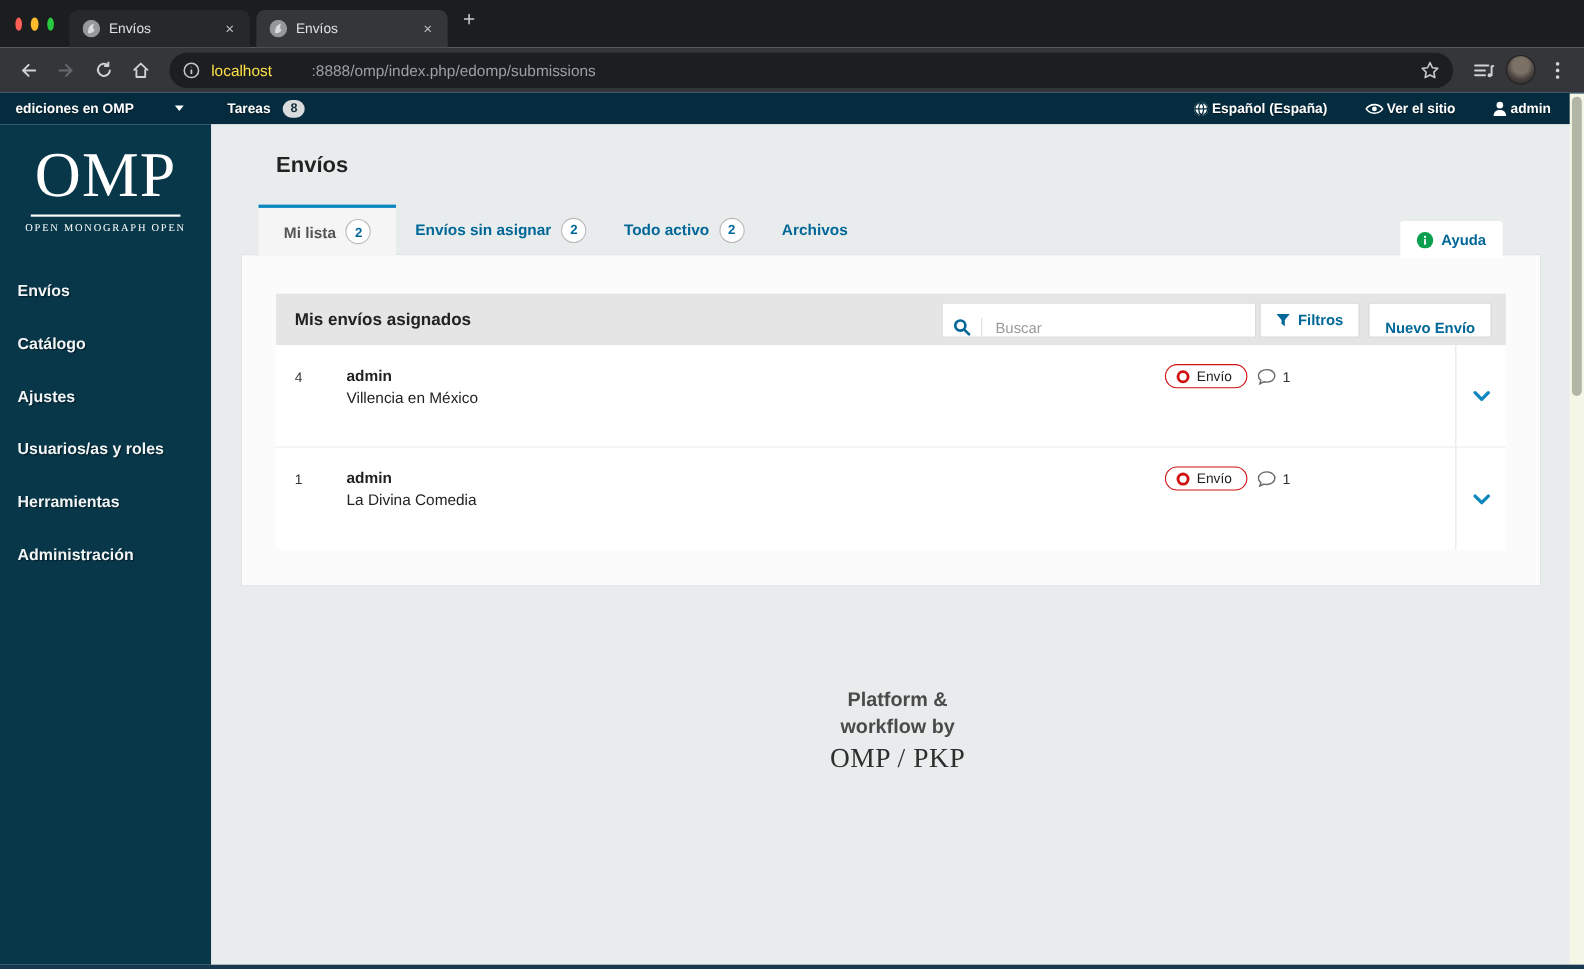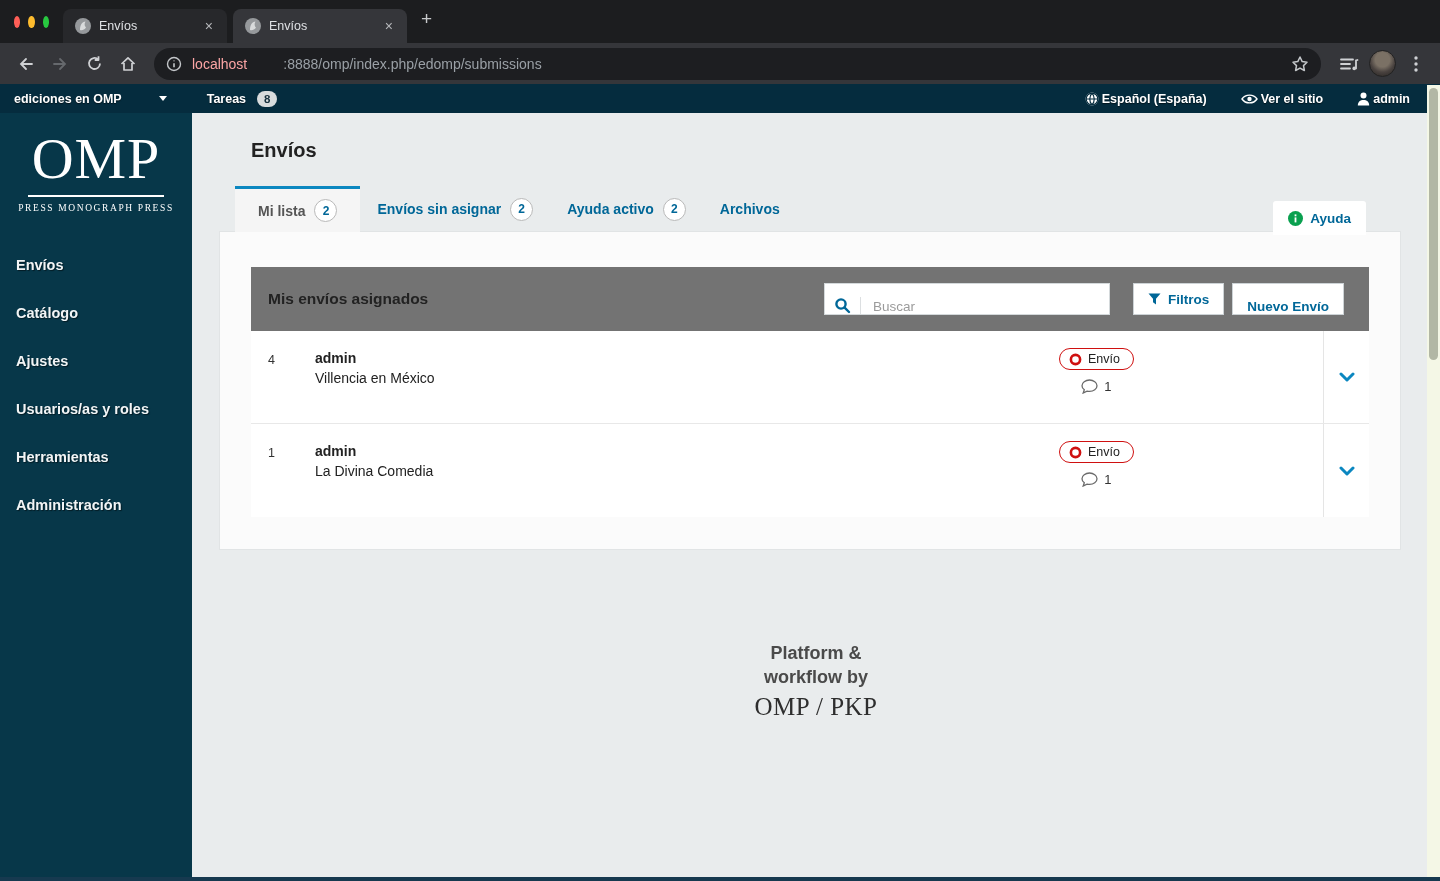--- a/index.html
+++ b/index.html
@@ -16,21 +16,21 @@
   .btab.active { background:#35363a; width:174px; }
   .btab .title { flex:1; white-space:nowrap; overflow:hidden; }
   .tabclose { color:#b7b9bc; font-size:14px; line-height:1; padding:2px 4px; }
   .favicon { width:16px; height:16px; flex:0 0 16px; }
   .newtab { color:#c7c9cb; font-size:19px; padding:0 0 6px 14px; align-self:center; }
 
   .toolbar { height:41px; background:#35363a; display:flex; align-items:center; padding:0 10px 0 12px; gap:6px; }
   .navbtn { width:28px; height:28px; display:flex; align-items:center; justify-content:center; }
   .omnibox { flex:1; height:32px; margin:0 8px 0 6px; background:#1d1e21; border-radius:16px; display:flex; align-items:center; padding:0 12px 0 12px; gap:10px; }
   .url { font-size:14px; white-space:nowrap; overflow:hidden; flex:1; }
-  .url .host { color:#fca5a5; font-weight:500; }
+  .url .host { color:#fde047; font-weight:500; }
   .url .rest { color:#9aa0a6;margin-left:36px; }
   .avatar { width:27px; height:27px; border-radius:50%; background:radial-gradient(circle at 50% 35%, #7b7165 0 35%, #4a4340 60%, #23201e 100%); border:1px solid #222; }
 
   
   .appbar { height:29px; background:#052c3e; display:flex; align-items:center; color:#fff; font-size:12.5px; font-weight:bold; text-shadow:0 1px 1px rgba(0,0,0,.55); padding:0 30px 0 14px; }
   .appbar .grp { display:flex; align-items:center; gap:3px; }
   .caret { width:0; height:0; border-left:4.5px solid transparent; border-right:4.5px solid transparent; border-top:5px solid #fff; margin-left:34px; }
   .tasks { margin-left:40px; }
   .tasks-badge { background:#d9dcdd; color:#17303d; text-shadow:none; border-radius:9px; padding:2px 7px; font-size:11.5px; margin-left:8px; }
   .appbar .spacer { flex:1; }
@@ -49,39 +49,39 @@
   .content { flex:1; position:relative; background:#e9eced; }
   .page-title { font-size:20px; font-weight:bold; color:#222; margin:26px 0 0 59px; }
 
   .tabsrow { position:relative; display:flex; align-items:flex-end; margin:0 0 0 43px; height:46px; margin-top:24px; }
   .tab { display:flex; align-items:center; gap:9px; font-size:14px; font-weight:bold; padding:0 17px; height:46px; color:#006798; cursor:pointer; }
   .tab.active { background:#f5f5f5; border-top:3px solid #0b87c0; color:#555; padding:0 23px; }
   .countbadge { width:23px; height:23px; border:1px solid #b9b9b9; background:#fff; border-radius:50%; display:flex; align-items:center; justify-content:center; font-size:12px; color:#006798; }
   .help-tab { position:absolute; right:74px; bottom:-3px; height:34px; background:#fff; border-radius:3px 3px 0 0; display:flex; align-items:center; gap:7px; padding:0 15px; font-size:13.5px; font-weight:bold; color:#006798; cursor:pointer; }
 
   .board { margin-left:28px; width:1180px; background:#fbfbfb; min-height:299px; box-shadow:0 0 0 1px rgba(0,0,0,.03); padding:35px 31px 32px 31px; }
-  .panel-head { background:#737373; height:64px; display:flex; align-items:center; padding:0 25px 0 17px; }
+  .panel-head { background:#e5e5e5; height:47px; display:flex; align-items:center; padding:0 13px 0 17px; }
   .panel-title { flex:1; font-size:15.5px; font-weight:bold; color:#222; }
   .searchbox { width:286px; height:32px; background:#fff; border:1px solid #d4d9db; display:flex; align-items:flex-end; }
   .searchbox .sicon { width:36px; display:flex; align-items:center; justify-content:center; border-right:1px solid #dcdfe1; cursor:pointer; }
   .searchbox input { border:0; outline:none; flex:1; font-size:13.5px; padding:0 12px; color:#333; font-family:inherit; background:transparent; }
   .searchbox input::placeholder { color:#9b9b9b; }
   .btn { height:32px; background:#fff; border:1px solid #cdd3d6; display:flex; align-items:center; gap:7px; padding:0 14px; font-size:13.5px; font-weight:bold; color:#006798; cursor:pointer; }
-  .btn.filters { margin-left:23px; }
+  .btn.filters { margin-left:3px; }
   .btn.new { margin-left:8px;align-items:flex-end; }
 
   .rows { background:#fff; }
   .row { height:93px; display:flex; background:#fff; border-bottom:1px solid #e8e8e8; }
   .row:last-child { border-bottom:0; }
   .col-id { width:64px; padding:22px 0 0 17px; font-size:12.5px; color:#333; }
   .col-info { flex:1; padding-top:19px; }
   .col-info .author { font-size:14px; font-weight:bold; color:#222; }
   .col-info .title { font-size:14px; color:#222; margin-top:4px; }
   .col-meta { width:264px; padding-top:17px; }
-  .meta-stack { display:inline-flex; flex-direction:column; align-items:center; gap:9px; }
+  .meta-stack { display:inline-flex; flex-direction:row; align-items:center; gap:9px; }
   .stage-pill { display:flex; align-items:center; gap:6px; border:1.5px solid #cf1010; border-radius:14px; padding:3px 13px 3px 9px; font-size:12.5px; color:#222; background:#fff; }
   .comment { display:flex; align-items:center; gap:6px; font-size:13px; color:#333; cursor:pointer; }
   .col-expand { width:46px; border-left:1px solid #e5e5e5; display:flex; align-items:center; justify-content:center; cursor:pointer; }
 
   .pagefooter { text-align:center; margin-top:92px; color:#4a4a4a; }
   .pagefooter .l { font-size:18px; line-height:1.35;font-weight:bold; }
   .pagefooter .brand { font-family:"Liberation Serif","DejaVu Serif",serif; font-size:25px; color:#2e2e2e; margin-top:3px; letter-spacing:.5px;text-align:center; }
 
   
   .scrollbar { position:absolute; top:85px; right:0; width:13px; height:792px; background:#f4f7e6; }
@@ -201,21 +201,21 @@
       <span>admin</span>
     </div>
   </div>
 </div>
 
 <div class="layout">
   <aside class="sidebar">
     <div class="logo">
       <div class="acr">OMP</div>
       <div class="rule"></div>
-      <div class="sub">PRESS MONOGRAPH PRESS</div>
+      <div class="sub">OPEN MONOGRAPH OPEN</div>
     </div>
     <nav class="nav">
       <div class="nav-item">Envíos</div>
       <div class="nav-item">Catálogo</div>
       <div class="nav-item">Ajustes</div>
       <div class="nav-item">Usuarios/as y roles</div>
       <div class="nav-item">Herramientas</div>
       <div class="nav-item">Administración</div>
     </nav>
   </aside>
@@ -226,21 +226,21 @@
     <div class="tabsrow">
       <div class="tab active">
         <span>Mi lista</span>
         <span class="countbadge">2</span>
       </div>
       <div class="tab">
         <span>Envíos sin asignar</span>
         <span class="countbadge">2</span>
       </div>
       <div class="tab">
-        <span>Ayuda activo</span>
+        <span>Todo activo</span>
         <span class="countbadge">2</span>
       </div>
       <div class="tab">
         <span>Archivos</span>
       </div>
       <div class="help-tab">
         <svg width="15" height="15" viewBox="0 0 15 15">
             <circle cx="7.5" cy="7.5" r="7.5" fill="#0aa04f"></circle>
             <rect x="6.6" y="6.4" width="1.8" height="5" fill="#fff"></rect>
             <rect x="6.6" y="3.4" width="1.8" height="1.9" fill="#fff"></rect>

